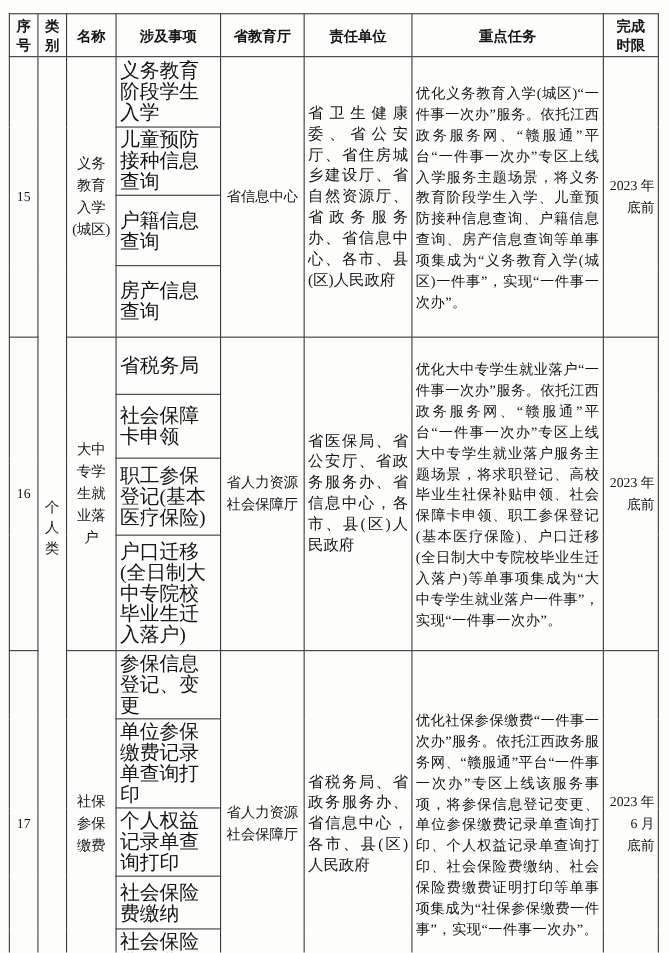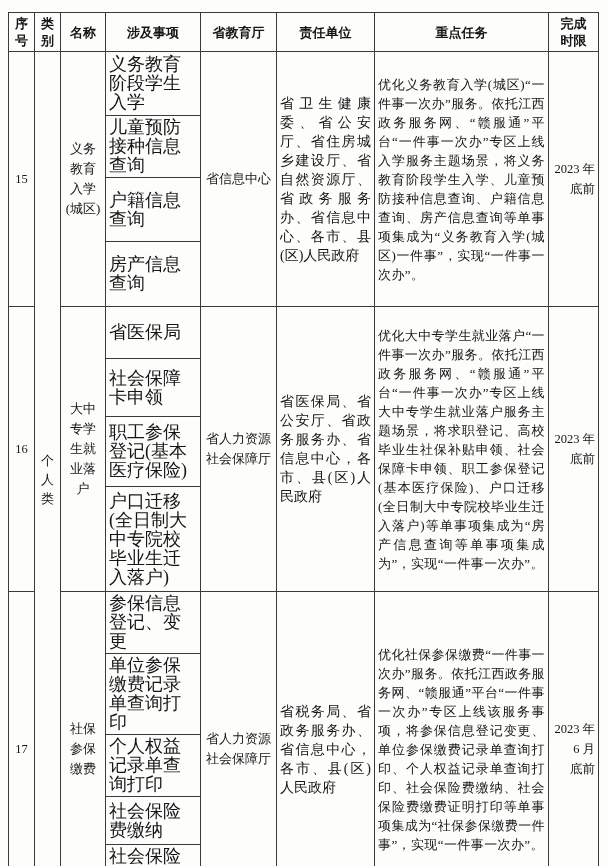--- a/index.html
+++ b/index.html
@@ -138,24 +138,24 @@
       <td class="item">房产信息查询</td>
     </tr>
 
     <tr style="height:52px">
       <td class="num" rowspan="4">16</td>
       <td class="name" rowspan="4">大中
 专学
 生就
 业落
 户</td>
-      <td class="item">省医保局</td>
+      <td class="item">省税务局</td>
       <td class="lead" rowspan="4">省人力资源社会保障厅</td>
       <td class="resp" rowspan="4">省医保局、省公安厅、省政务服务办、省信息中心，各市、县(区)人民政府</td>
-      <td class="tasks" rowspan="4">优化大中专学生就业落户“一件事一次办”服务。依托江西政务服务网、“赣服通”平台“一件事一次办”专区上线大中专学生就业落户服务主题场景，将求职登记、高校毕业生社保补贴申领、社会保障卡申领、职工参保登记(基本医疗保险)、户口迁移(全日制大中专院校毕业生迁入落户)等单事项集成为“房产信息查询等单事项集成为”，实现“一件事一次办”。</td>
+      <td class="tasks" rowspan="4">优化大中专学生就业落户“一件事一次办”服务。依托江西政务服务网、“赣服通”平台“一件事一次办”专区上线大中专学生就业落户服务主题场景，将求职登记、高校毕业生社保补贴申领、社会保障卡申领、职工参保登记(基本医疗保险)、户口迁移(全日制大中专院校毕业生迁入落户)等单事项集成为“大中专学生就业落户一件事”，实现“一件事一次办”。</td>
       <td class="dl" rowspan="4">2023 年
 底前</td>
     </tr>
     <tr style="height:58px">
       <td class="item">社会保障卡申领</td>
     </tr>
     <tr style="height:70px">
       <td class="item">职工参保登记(基本医疗保险)</td>
     </tr>
     <tr style="height:105px">

